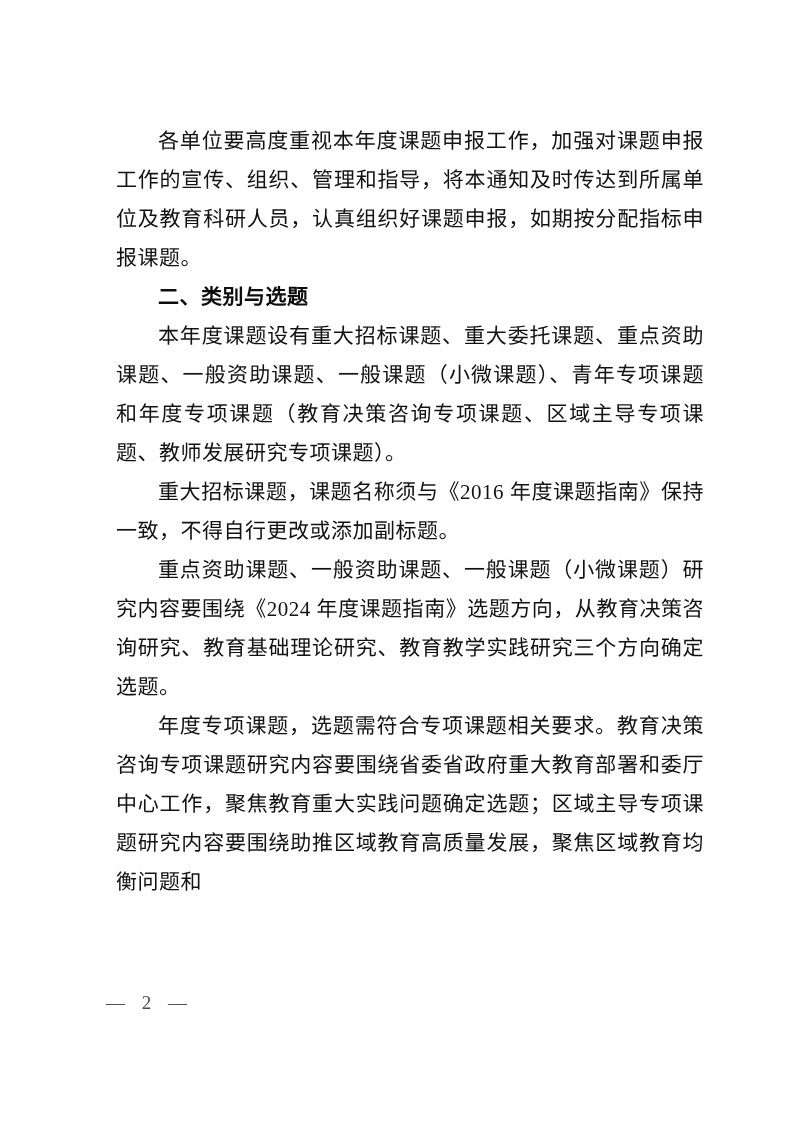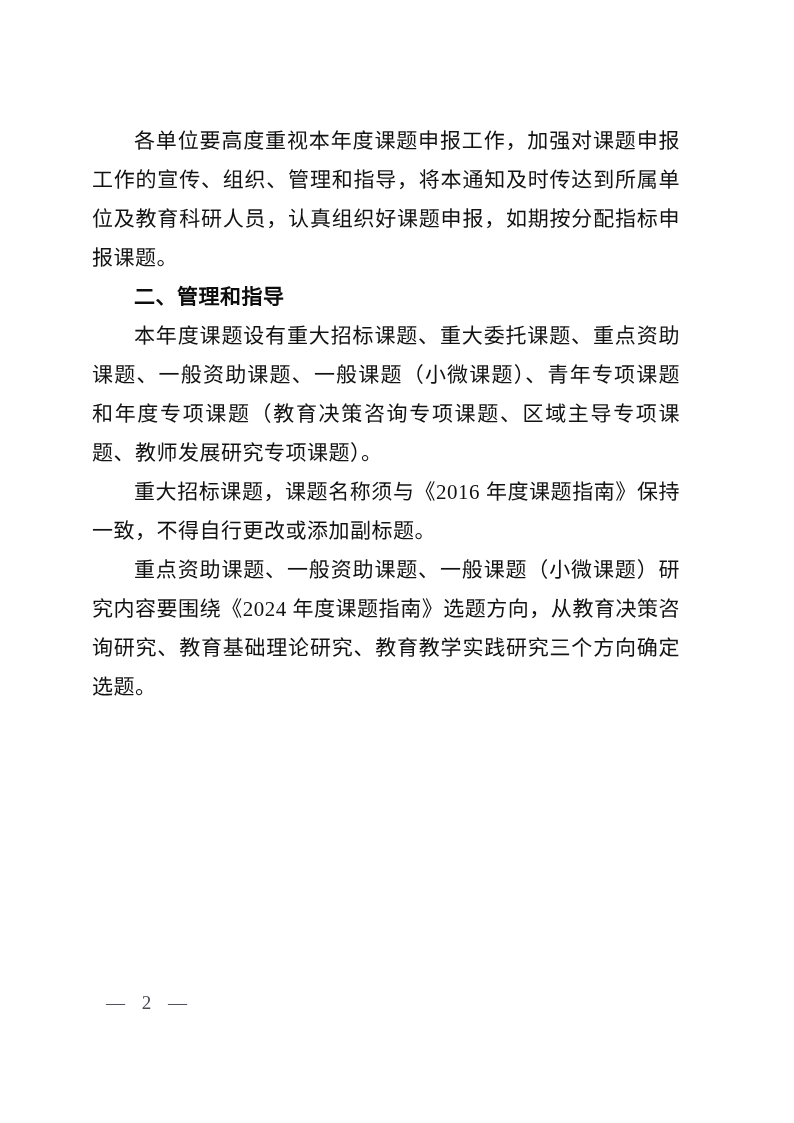--- a/index.html
+++ b/index.html
@@ -15,21 +15,21 @@
     font-family: "Liberation Serif", "DejaVu Serif", serif;
     color: #121212;
   }
   .page {
     position: absolute;
     inset: 0;
     background: #ffffff;
   }
   .doc-body {
     position: absolute;
-    left: 92px;
+    left: 116px;
     top: 122px;
     width: 588px;
     font-size: 21px;
     line-height: 39px;
     text-align: justify;
     text-justify: inter-ideograph;
     letter-spacing: 0.5px;
     color: #121212;
   }
   .doc-body p, .doc-body h2 {
@@ -55,21 +55,22 @@
     font-family: "Liberation Serif", "DejaVu Serif", serif;
   }
 </style>
 </head>
 <body>
 
 <div class="page">
 
   <div class="doc-body">
     <p>各单位要高度重视本年度课题申报工作，加强对课题申报工作的宣传、组织、管理和指导，将本通知及时传达到所属单位及教育科研人员，认真组织好课题申报，如期按分配指标申报课题。</p>
-    <h2>二、管理和指导</h2>
+    <h2>二、类别与选题</h2>
     <p>本年度课题设有重大招标课题、重大委托课题、重点资助课题、一般资助课题、一般课题（小微课题）、青年专项课题和年度专项课题（教育决策咨询专项课题、区域主导专项课题、教师发展研究专项课题）。</p>
     <p>重大招标课题，课题名称须与《2016 年度课题指南》保持一致，不得自行更改或添加副标题。</p>
     <p>重点资助课题、一般资助课题、一般课题（小微课题）研究内容要围绕《2024 年度课题指南》选题方向，从教育决策咨询研究、教育基础理论研究、教育教学实践研究三个方向确定选题。</p>
+    <p>年度专项课题，选题需符合专项课题相关要求。教育决策咨询专项课题研究内容要围绕省委省政府重大教育部署和委厅中心工作，聚焦教育重大实践问题确定选题；区域主导专项课题研究内容要围绕助推区域教育高质量发展，聚焦区域教育均衡问题和</p>
   </div>
 
   <div class="page-footer">— 2 —</div>
 
 </div>
 
 </body></html>

